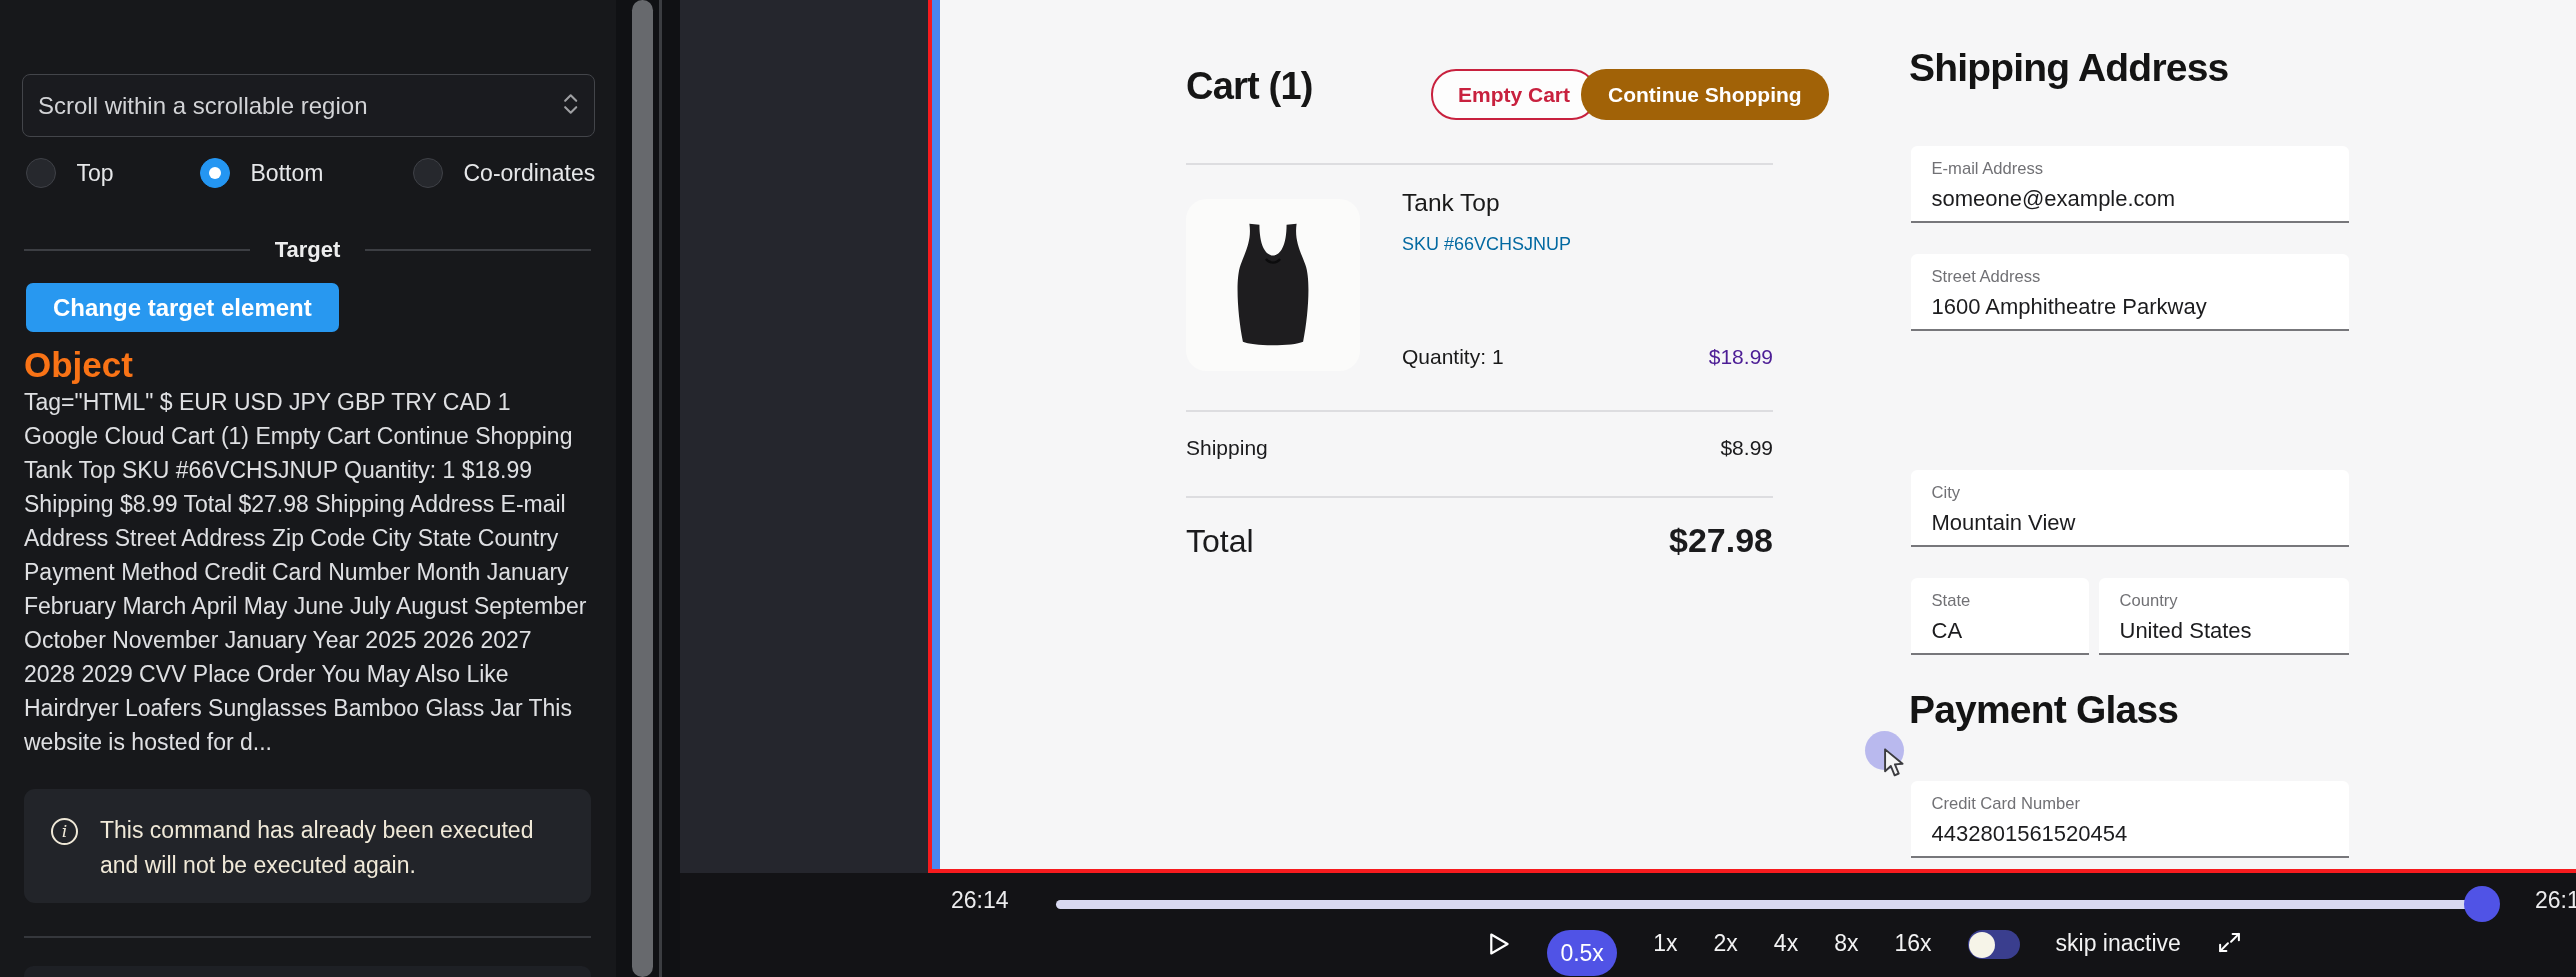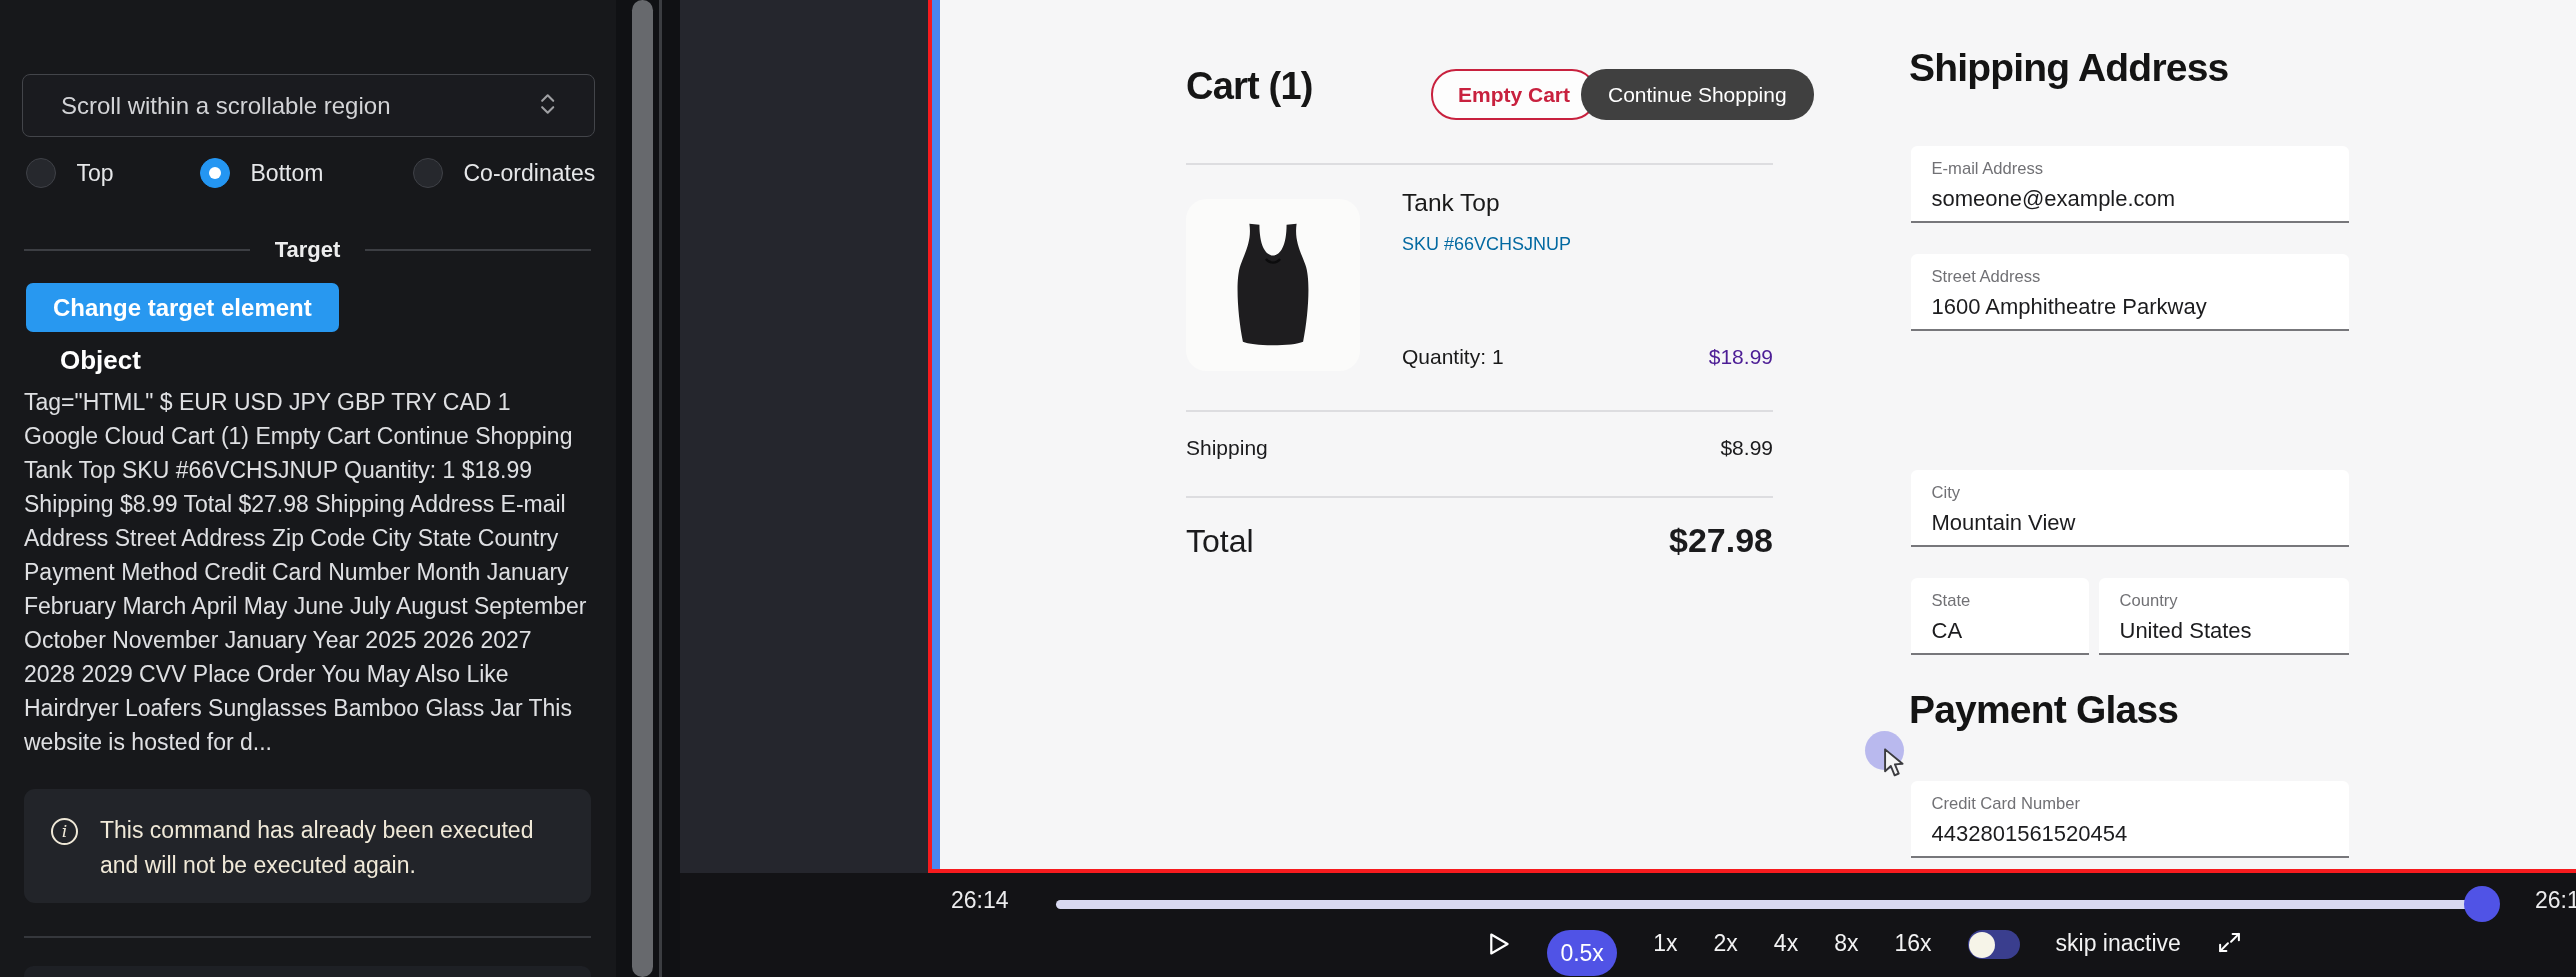--- a/index.html
+++ b/index.html
@@ -3,37 +3,37 @@
 <meta charset="utf-8">
 <style>
   * { margin:0; padding:0; box-sizing:border-box; }
   body { background:#000; font-family:"Liberation Sans", sans-serif; }
   .stage { position:relative; width:2576px; height:977px; overflow:hidden; background:#101114; }
 
   
   .sidebar { position:absolute; left:0; top:0; width:616px; height:977px; background:#17181b; }
   .cmd-select { position:absolute; left:22px; top:74px; width:573px; height:63px;
     border:1.6px solid #43454a; border-radius:8px; background:#1a1b1f;
-    display:flex; align-items:center; padding:0 38px; cursor:pointer; }
+    display:flex; align-items:center; padding:0 15px; cursor:pointer; }
   .cmd-select .val { font-size:24px; color:#d2d3d6; flex:1; }
   .radio-row { position:absolute; left:0; top:155px; width:616px; height:36px; }
   .radio-item { position:absolute; display:flex; align-items:center; gap:20.5px; height:36px; }
   .radio-item.r0 { left:26px; } .radio-item.r1 { left:200px; } .radio-item.r2 { left:413px; }
   .radio { width:30px; height:30px; border-radius:50%; background:#26282d; border:1.6px solid #3f4147; position:relative; }
   .radio.on { background:#2496f2; border-color:#2496f2; }
   .radio.on::after { content:""; position:absolute; left:50%; top:50%; width:12px; height:12px;
     border-radius:50%; background:#fff; transform:translate(-50%,-50%); }
   .radio-label { font-size:23px; color:#e6e7e9; }
   .target-row { position:absolute; left:24px; top:237px; width:567px; display:flex; align-items:center; gap:25px; }
   .target-row .line { flex:1; height:1.6px; background:#3c3e43; }
   .target-row .txt { font-size:22px; font-weight:bold; color:#ededee; }
   .change-btn { position:absolute; left:26px; top:283px; height:49px; padding:0 27px;
     background:#2898f0; border:none; border-radius:7px; color:#fff; font-size:24px; font-weight:600;
     font-family:"Liberation Sans", sans-serif; cursor:pointer; }
-  .obj-heading { position:absolute; left:24px; top:345px; font-size:26px; font-weight:bold; color:#ffffff;margin-left:36px; }
+  .obj-heading { position:absolute; left:24px; top:345px; font-size:35px; font-weight:bold; color:#f97316; }
   .obj-text { position:absolute; left:24px; top:385px; width:564px; font-size:23px; line-height:34px; color:#dfe0e3; }
   .notice { position:absolute; left:24px; top:789px; width:567px; height:114px; background:#222429;
     border-radius:11px; display:flex; align-items:flex-start; padding:24px 32px 0 27px; gap:22px; }
   .info-icon { flex:0 0 auto; width:27px; height:27px; margin-top:4.7px; border:2px solid #efe8d7; border-radius:50%;
     color:#efe8d7; font-family:"DejaVu Serif", serif; font-size:17.4px; font-style:italic;
     display:flex; align-items:center; justify-content:center; }
   .notice-text { font-size:23px; line-height:35px; color:#f0e9d8; }
   .sb-divider { position:absolute; left:24px; top:936px; width:567px; height:1.6px; background:#35373c; }
   .sb-bottom-panel { position:absolute; left:24px; top:966px; width:567px; height:32px; background:#1e2025; border-radius:9.5px 9.5px 0 0; }
 
@@ -48,22 +48,22 @@
   .red-bottom { position:absolute; left:928px; top:869px; width:1648px; height:4px; background:#f61b1e; }
   .blue-bar   { position:absolute; left:932px; top:0; width:8px; height:869px; background:#4c86ef; }
 
   .shot { position:absolute; left:940px; top:0; width:1636px; height:869px; background:#f6f6f7; overflow:hidden; color:#1b1b1d; }
   .brand-badge { position:absolute; left:0; top:41px; width:227px; height:63px; background:#4a87ef;
     color:#fff; font-size:24.5px; display:flex; align-items:center; justify-content:center; }
   .cart-title { position:absolute; left:246px; top:65px; font-size:38px; font-weight:600; color:#161616; letter-spacing:-0.8px; }
   .btn-outline { position:absolute; left:491px; top:69px; height:51px; padding:0 25px; background:#fdfdfd;
     border:2px solid #c8213e; border-radius:25px; color:#c8213e; font-size:21px; font-weight:600;
     display:flex; align-items:center; font-family:"Liberation Sans", sans-serif; cursor:pointer; }
-  .btn-fill { position:absolute; left:641px; top:69px; height:51px; padding:0 27px; background:#404040;
-    border:none; border-radius:25px; color:#fff; font-size:21px; font-weight:400;
+  .btn-fill { position:absolute; left:641px; top:69px; height:51px; padding:0 27px; background:#a16207;
+    border:none; border-radius:25px; color:#fff; font-size:21px; font-weight:700;
     display:flex; align-items:center; font-family:"Liberation Sans", sans-serif; cursor:pointer; }
   .hdiv { position:absolute; left:246px; width:587px; height:1.6px; background:#dddde0; }
   .product-img { position:absolute; left:246px; top:199px; width:174px; height:172px; background:#fbfbfa;
     border-radius:20.5px; overflow:hidden; display:flex; align-items:center; justify-content:center; }
   .p-name { position:absolute; left:462px; top:189px; font-size:24.5px; color:#191919; }
   .p-sku  { position:absolute; left:462px; top:234px; font-size:18px; color:#0369a1; }
   .p-qty  { position:absolute; left:462px; top:345px; font-size:21px; color:#191919; }
   .p-price{ position:absolute; right:803px; top:345px; font-size:21px; color:#4c1d95; }
   .ship-label { position:absolute; left:246px; top:436px; font-size:21px; }
   .ship-price { position:absolute; right:803px; top:436px; font-size:21px; }

